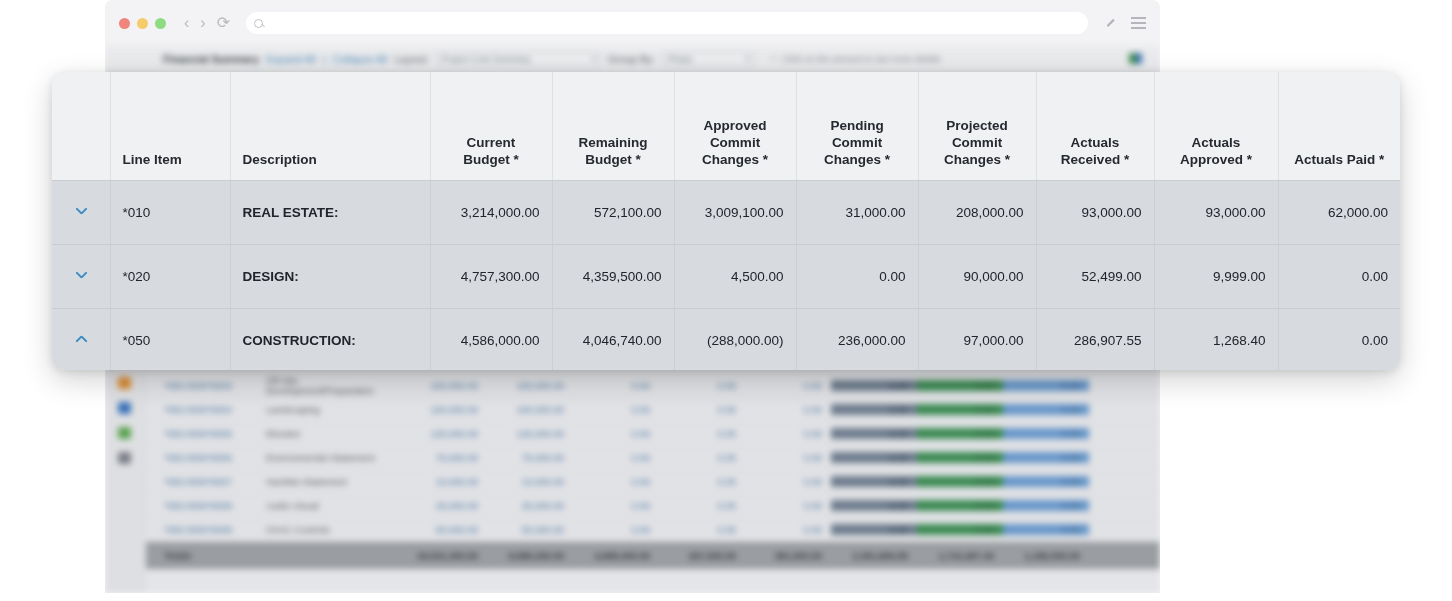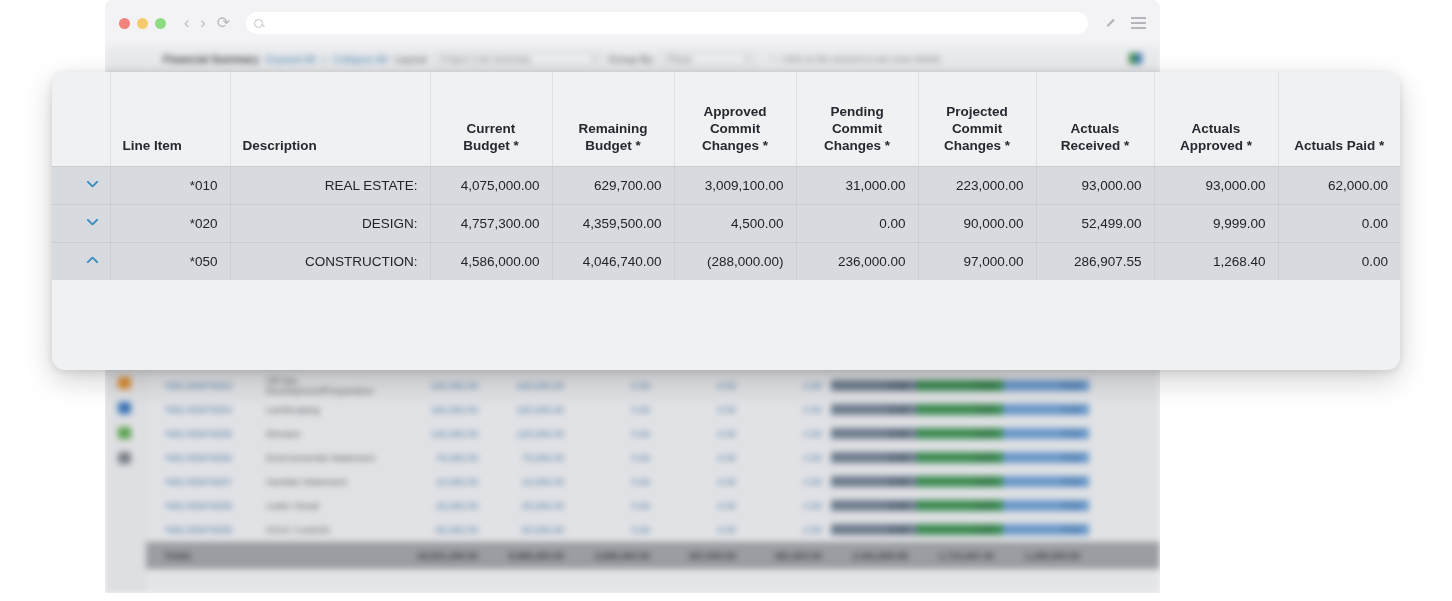--- a/index.html
+++ b/index.html
@@ -99,40 +99,40 @@
     position:absolute; left:52px; top:72px; width:1348px; height:298px;
     background:#eff1f3;
     border-radius:13px;
     box-shadow: 0 10px 30px rgba(0,0,0,0.18), 0 2px 8px rgba(0,0,0,0.10);
     overflow:hidden;
   }
   table.fin { width:100%; border-collapse:collapse; table-layout:fixed; }
   table.fin th {
     background:#eff1f3; vertical-align:bottom;
     font-size:13.5px; font-weight:bold; color:#262a30;
-    padding:0 12px 11px 12px; height:94px;
+    padding:0 12px 11px 12px; height:108px;
     border-right:1px solid #dde0e4;
     border-bottom:1px solid #c9ccd1;
     line-height:1.28;
   }
   table.fin th.th-chev { width:44px; border-right:1px solid #dde0e4; }
   table.fin th.th-left { text-align:left;padding-left:12px; }
   table.fin th.th-ctr  { text-align:center; }
   table.fin th:last-child { border-right:none; }
 
   table.fin td {
     background:#d7dade; font-size:13.5px; color:#21252b;
-    padding:10px 12px; border-bottom:1px solid #c9ccd1;
-    border-right:1px solid #ccd0d4; vertical-align:middle;text-align:right;
+    padding:23px 12px; border-bottom:1px solid #c9ccd1;
+    border-right:1px solid #ccd0d4; vertical-align:middle;
   }
   table.fin td:last-child { border-right:none; }
   table.fin tr:last-child td { border-bottom:none; }
   td.c-chev { text-align:center; padding:0; }
   td.c-item { font-weight:normal; }
-  td.c-desc { font-weight:normal; line-height:1.28; }
+  td.c-desc { font-weight:bold; line-height:1.28; }
   td.c-amt  { text-align:right; }
 
   .chev { display:inline-block; width:12px; height:12px; position:relative; cursor:pointer; }
   .chev:before, .chev:after {
     content:""; position:absolute; width:8px; height:2.1px; background:#3b8cc0;
     border-radius:1px; top:5px;
   }
   .chev:before { left:0px; transform:rotate(45deg); }
   .chev:after  { left:5px; transform:rotate(-45deg); }
   .chev.up:before { transform:rotate(-45deg); }
@@ -325,25 +325,25 @@
           <th class="th-ctr">Actuals<br>Received *</th>
           <th class="th-ctr">Actuals<br>Approved *</th>
           <th class="th-ctr">Actuals Paid *</th>
         </tr>
       </thead>
       <tbody id="fin-body">
           <tr>
             <td class="c-chev"><span class="chev"></span></td>
             <td class="c-item">*010</td>
             <td class="c-desc">REAL ESTATE:</td>
-            <td class="c-amt">4,075,000.00</td>
-            <td class="c-amt">629,700.00</td>
+            <td class="c-amt">3,214,000.00</td>
+            <td class="c-amt">572,100.00</td>
             <td class="c-amt">3,009,100.00</td>
             <td class="c-amt">31,000.00</td>
-            <td class="c-amt">223,000.00</td>
+            <td class="c-amt">208,000.00</td>
             <td class="c-amt">93,000.00</td>
             <td class="c-amt">93,000.00</td>
             <td class="c-amt">62,000.00</td>
           </tr>
           <tr>
             <td class="c-chev"><span class="chev"></span></td>
             <td class="c-item">*020</td>
             <td class="c-desc">DESIGN:</td>
             <td class="c-amt">4,757,300.00</td>
             <td class="c-amt">4,359,500.00</td>

